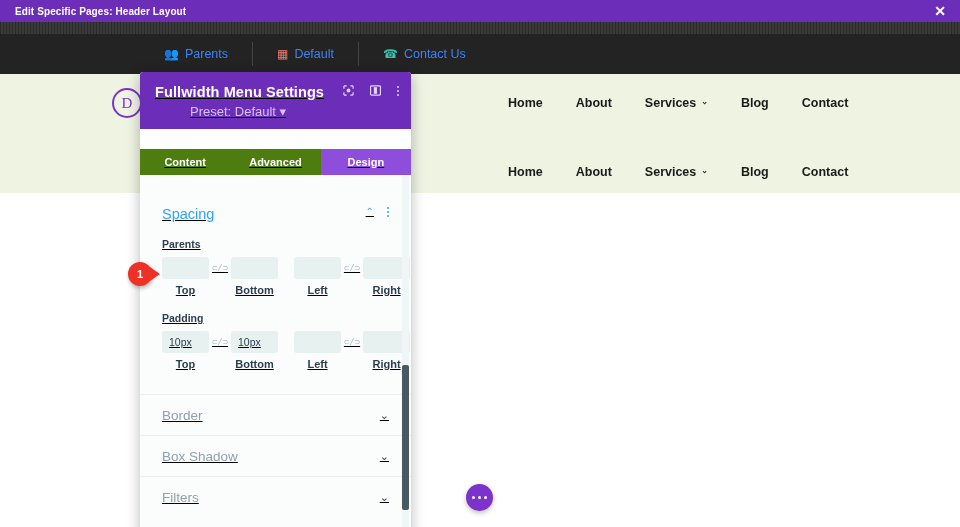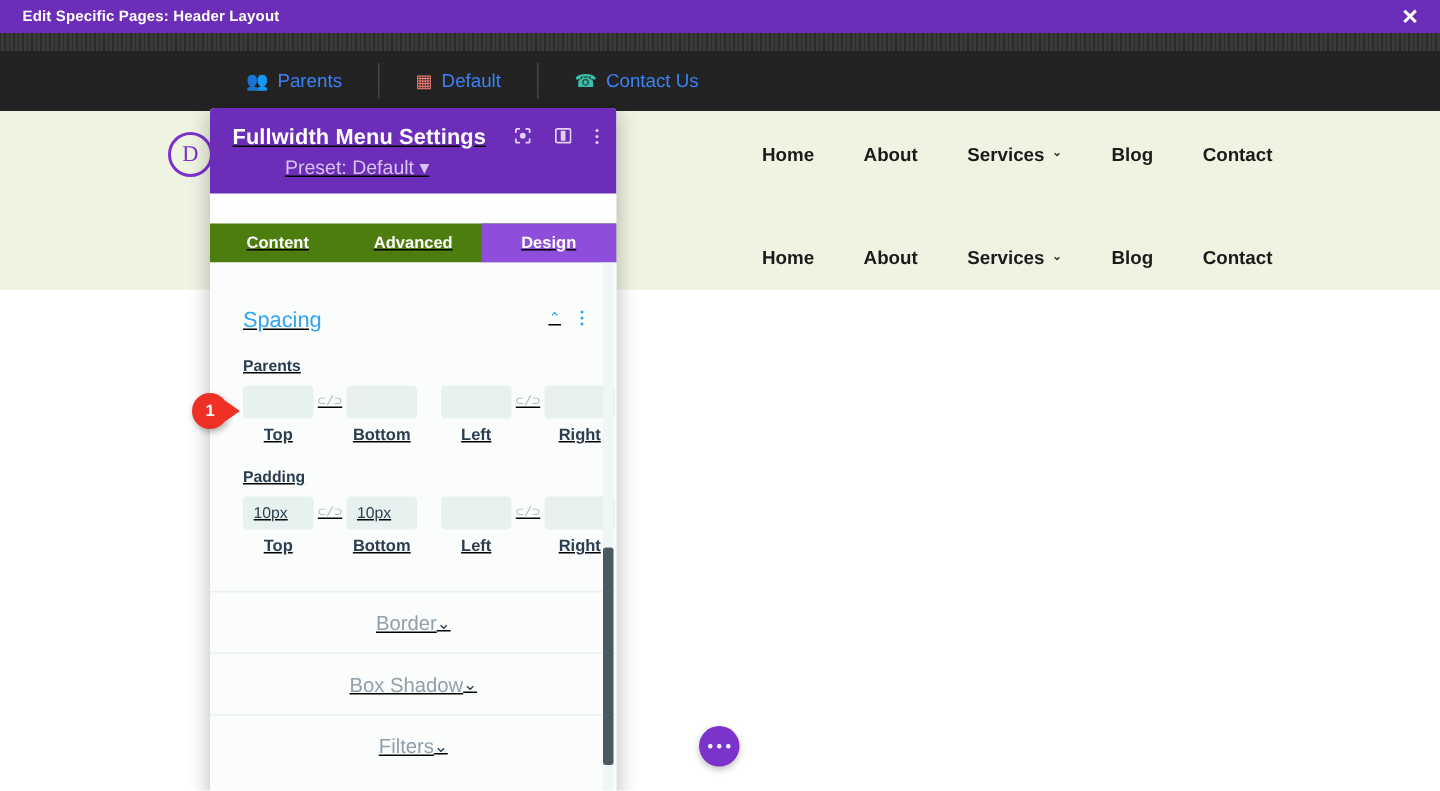--- a/index.html
+++ b/index.html
@@ -146,21 +146,21 @@
     font-family: "Liberation Sans", sans-serif; outline: none;
   }
   .fcap { font-size: 11px; color: #2b3e50; font-weight: bold; margin-top: 5px; }
   .link-ico {
     width: 22px; height: 22px; display: flex; align-items: center; justify-content: center;
     color: #a8bec4; font-size: 9px; cursor: pointer; font-family: "Liberation Mono", monospace;
   }
 
   .acc-list { margin-top: 24px; }
   .acc-item {
-    display: flex; align-items: center; justify-content: center;
+    display: flex; align-items: center; justify-content: space-between;
     height: 41px; padding: 0 22px;
     border-top: 1px solid #eceff1; cursor: pointer;
   }
   .acc-label { color: #8fa0ab; font-size: 13.5px; }
   .acc-caret { color: #2b3e50; font-size: 11px; }
 
   .modal-foot { display: flex; height: 30px; }
   .foot-btn {
     flex: 1; display: flex; align-items: center; justify-content: center;
     color: #fff; font-size: 13px; border: none; cursor: pointer;

